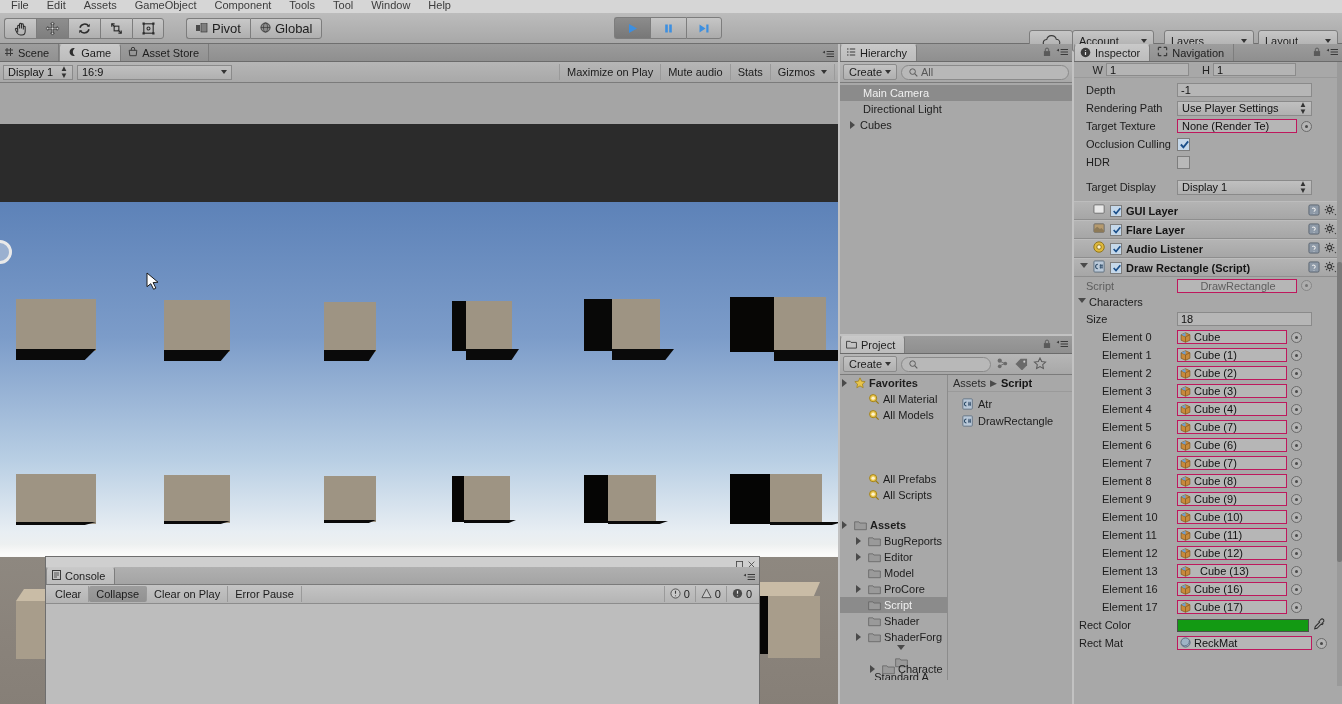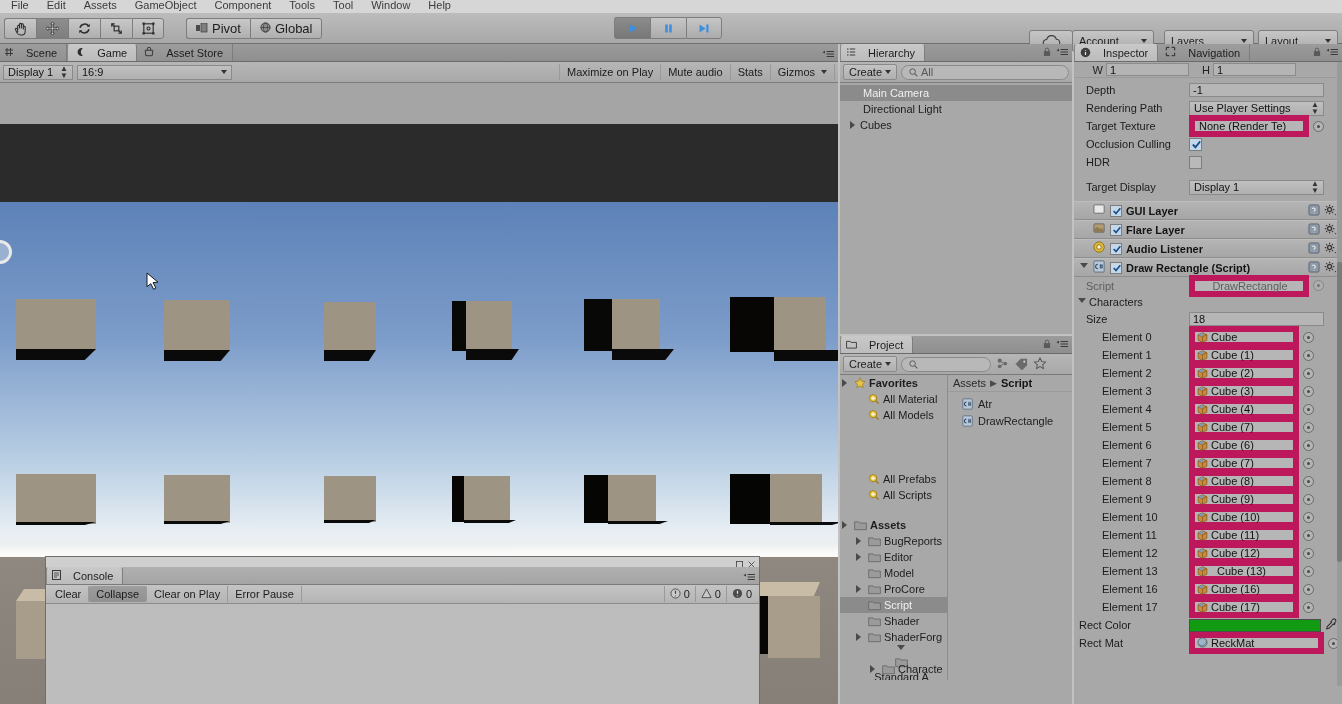--- a/index.html
+++ b/index.html
@@ -78,21 +78,21 @@
   .caret { width:0;height:0;border-left:3px solid transparent;border-right:3px solid transparent;border-top:4px solid #333; }
 
   
   .panel { position:absolute; background:#a5a5a5; }
   .tabrow {
     height:18px; background:linear-gradient(#9b9b9b,#8f8f8f);
     border-bottom:1px solid #6b6b6b; display:flex; align-items:flex-end;
     position:relative;
   }
   .tab {
-    height:17px; padding:0 9px 0 7px; display:flex; align-items:center; gap:12px;
+    height:17px; padding:0 9px 0 7px; display:flex; align-items:center; gap:4px;
     font-size:11px; color:#1d1d1d; border-right:1px solid #7d7d7d;
     background:linear-gradient(#9d9d9d,#919191);
   }
   .tab.sel { background:linear-gradient(#c8c8c8,#bcbcbc); border-radius:3px 3px 0 0;
              border-left:1px solid #8a8a8a; border-top:1px solid #c9c9c9; }
   .tabtools { position:absolute; right:3px; bottom:2px; display:flex; gap:4px; align-items:center; }
 
   .subbar {
     height:21px; background:linear-gradient(#b6b6b6,#a8a8a8);
     border-bottom:1px solid #7b7b7b; display:flex; align-items:center;
@@ -168,31 +168,31 @@
 
   
   #inspector { left:1074px; top:44px; width:268px; height:660px; background:#a8a8a8; }
   .insp-scroll { height:624px; overflow:hidden; position:relative; }
   .whrow { height:16px; display:flex; align-items:center; background:#a8a8a8;
            border-bottom:1px solid #9a9a9a; font-size:11px; }
   .lbl-w { width:32px; text-align:right; padding-right:3px; }
   .numfield { height:13px; background:#b4b4b4; border:1px solid #8b8b8b;
               font-size:11px; padding:0 3px; display:flex; align-items:center; color:#111; }
   .prow2 { height:18px; display:flex; align-items:center; font-size:11px; color:#1c1c1c; }
-  .prow2 .plabel { width:115px; padding-left:12px; }
+  .prow2 .plabel { width:103px; padding-left:12px; }
   .field { height:14px; background:#b6b6b6; border:1px solid #8a8a8a;
            font-size:11px; display:flex; align-items:center; padding:0 3px; color:#111; }
   .popup { height:15px; background:linear-gradient(#c0c0c0,#b0b0b0); border:1px solid #8a8a8a;
            font-size:11px; display:flex; align-items:center; padding:0 4px; color:#111;
            justify-content:space-between; }
   .updown { font-size:8px; line-height:7px; color:#333; text-align:center; }
   .checkbox { width:13px; height:13px; background:#c5d8ea; border:1px solid #7d7d7d; position:relative; }
   .checkbox.off { background:#b9b9b9; }
   .checkbox svg { position:absolute; left:1px; top:0px; }
-  .objfield { height:22px; background:#b6b6b6; border:6px solid #be185d;
+  .objfield { height:14px; background:#b6b6b6; border:1px solid #be185d;
               display:flex; align-items:center; gap:3px; padding-left:2px; font-size:11px; color:#111; }
   .comp-header { height:19px; display:flex; align-items:center; gap:4px;
                  background:linear-gradient(#b4b4b4,#a6a6a6);
                  border-top:1px solid #bdbdbd; border-bottom:1px solid #8e8e8e;
                  font-size:11px; font-weight:bold; color:#141414; padding-left:4px; }
   .comp-header .spacer { margin-left:auto; display:flex; gap:4px; padding-right:5px; }
   .radio-dot { width:11px; height:11px; border:1px solid #6a6a6a; border-radius:50%;
                background:#b4b4b4; position:relative; }
   .radio-dot::after { content:''; position:absolute; left:3px; top:3px; width:3px; height:3px;
                       border-radius:50%; background:#4a4a4a; }

